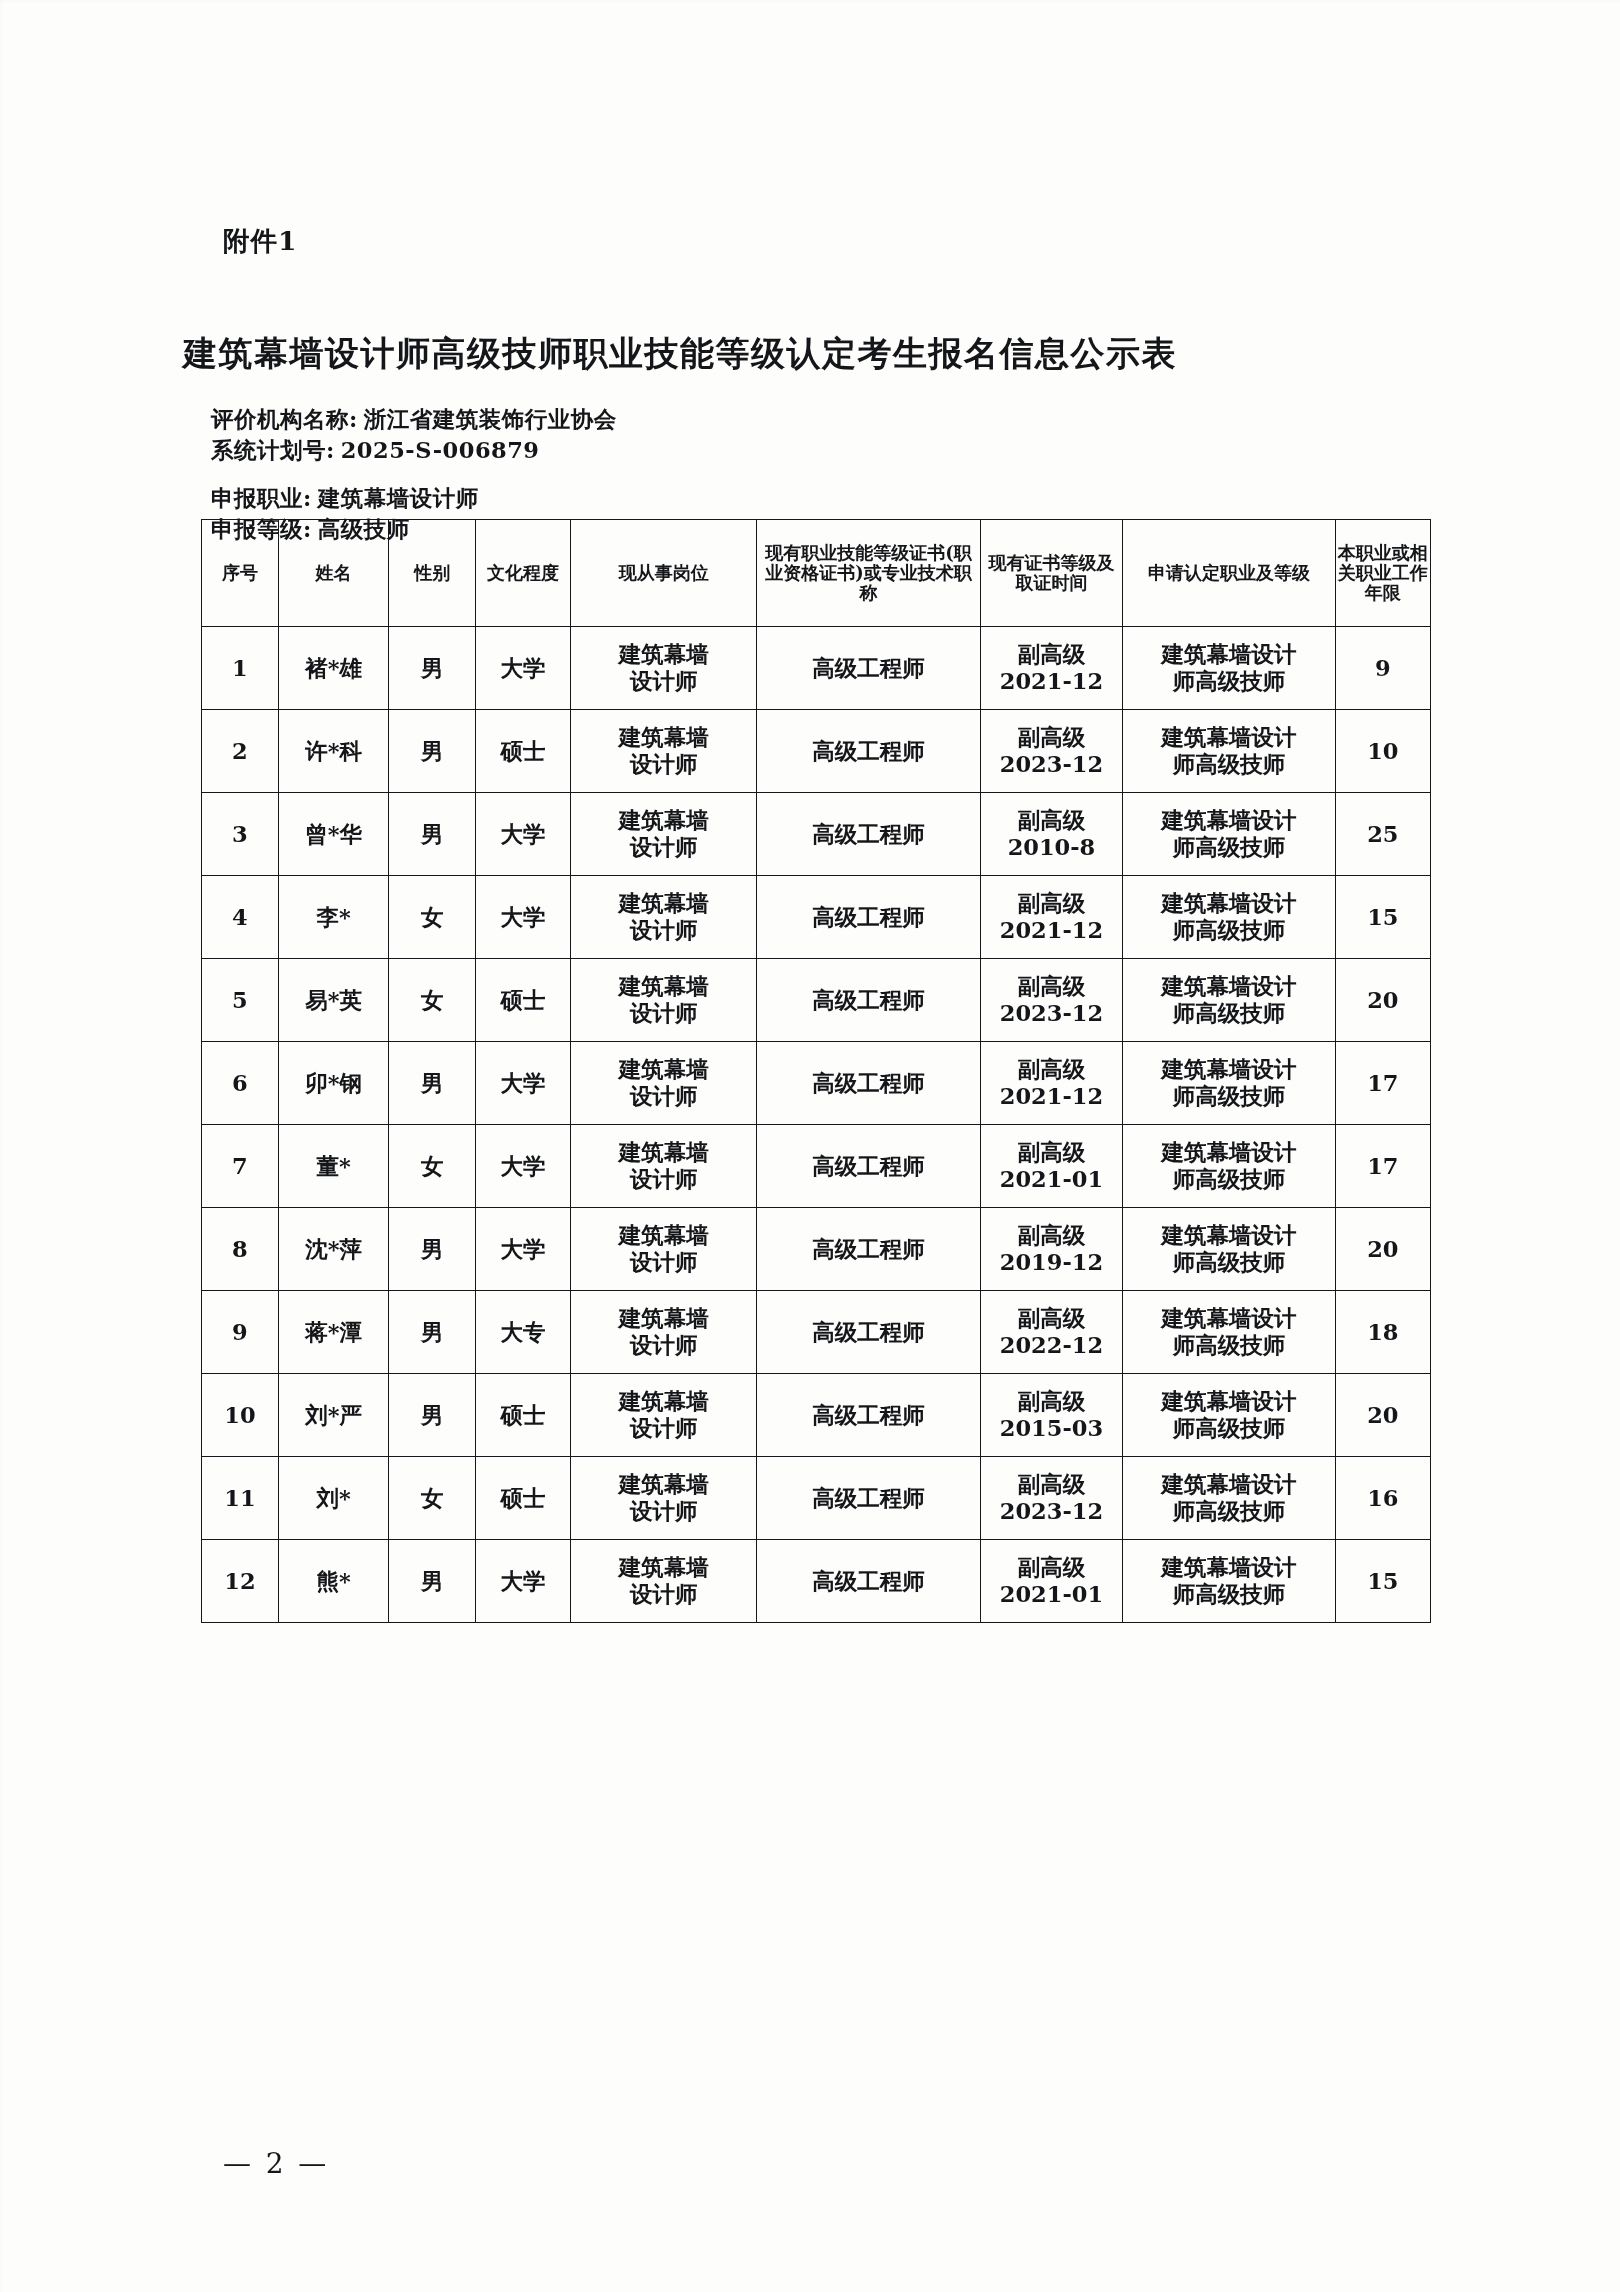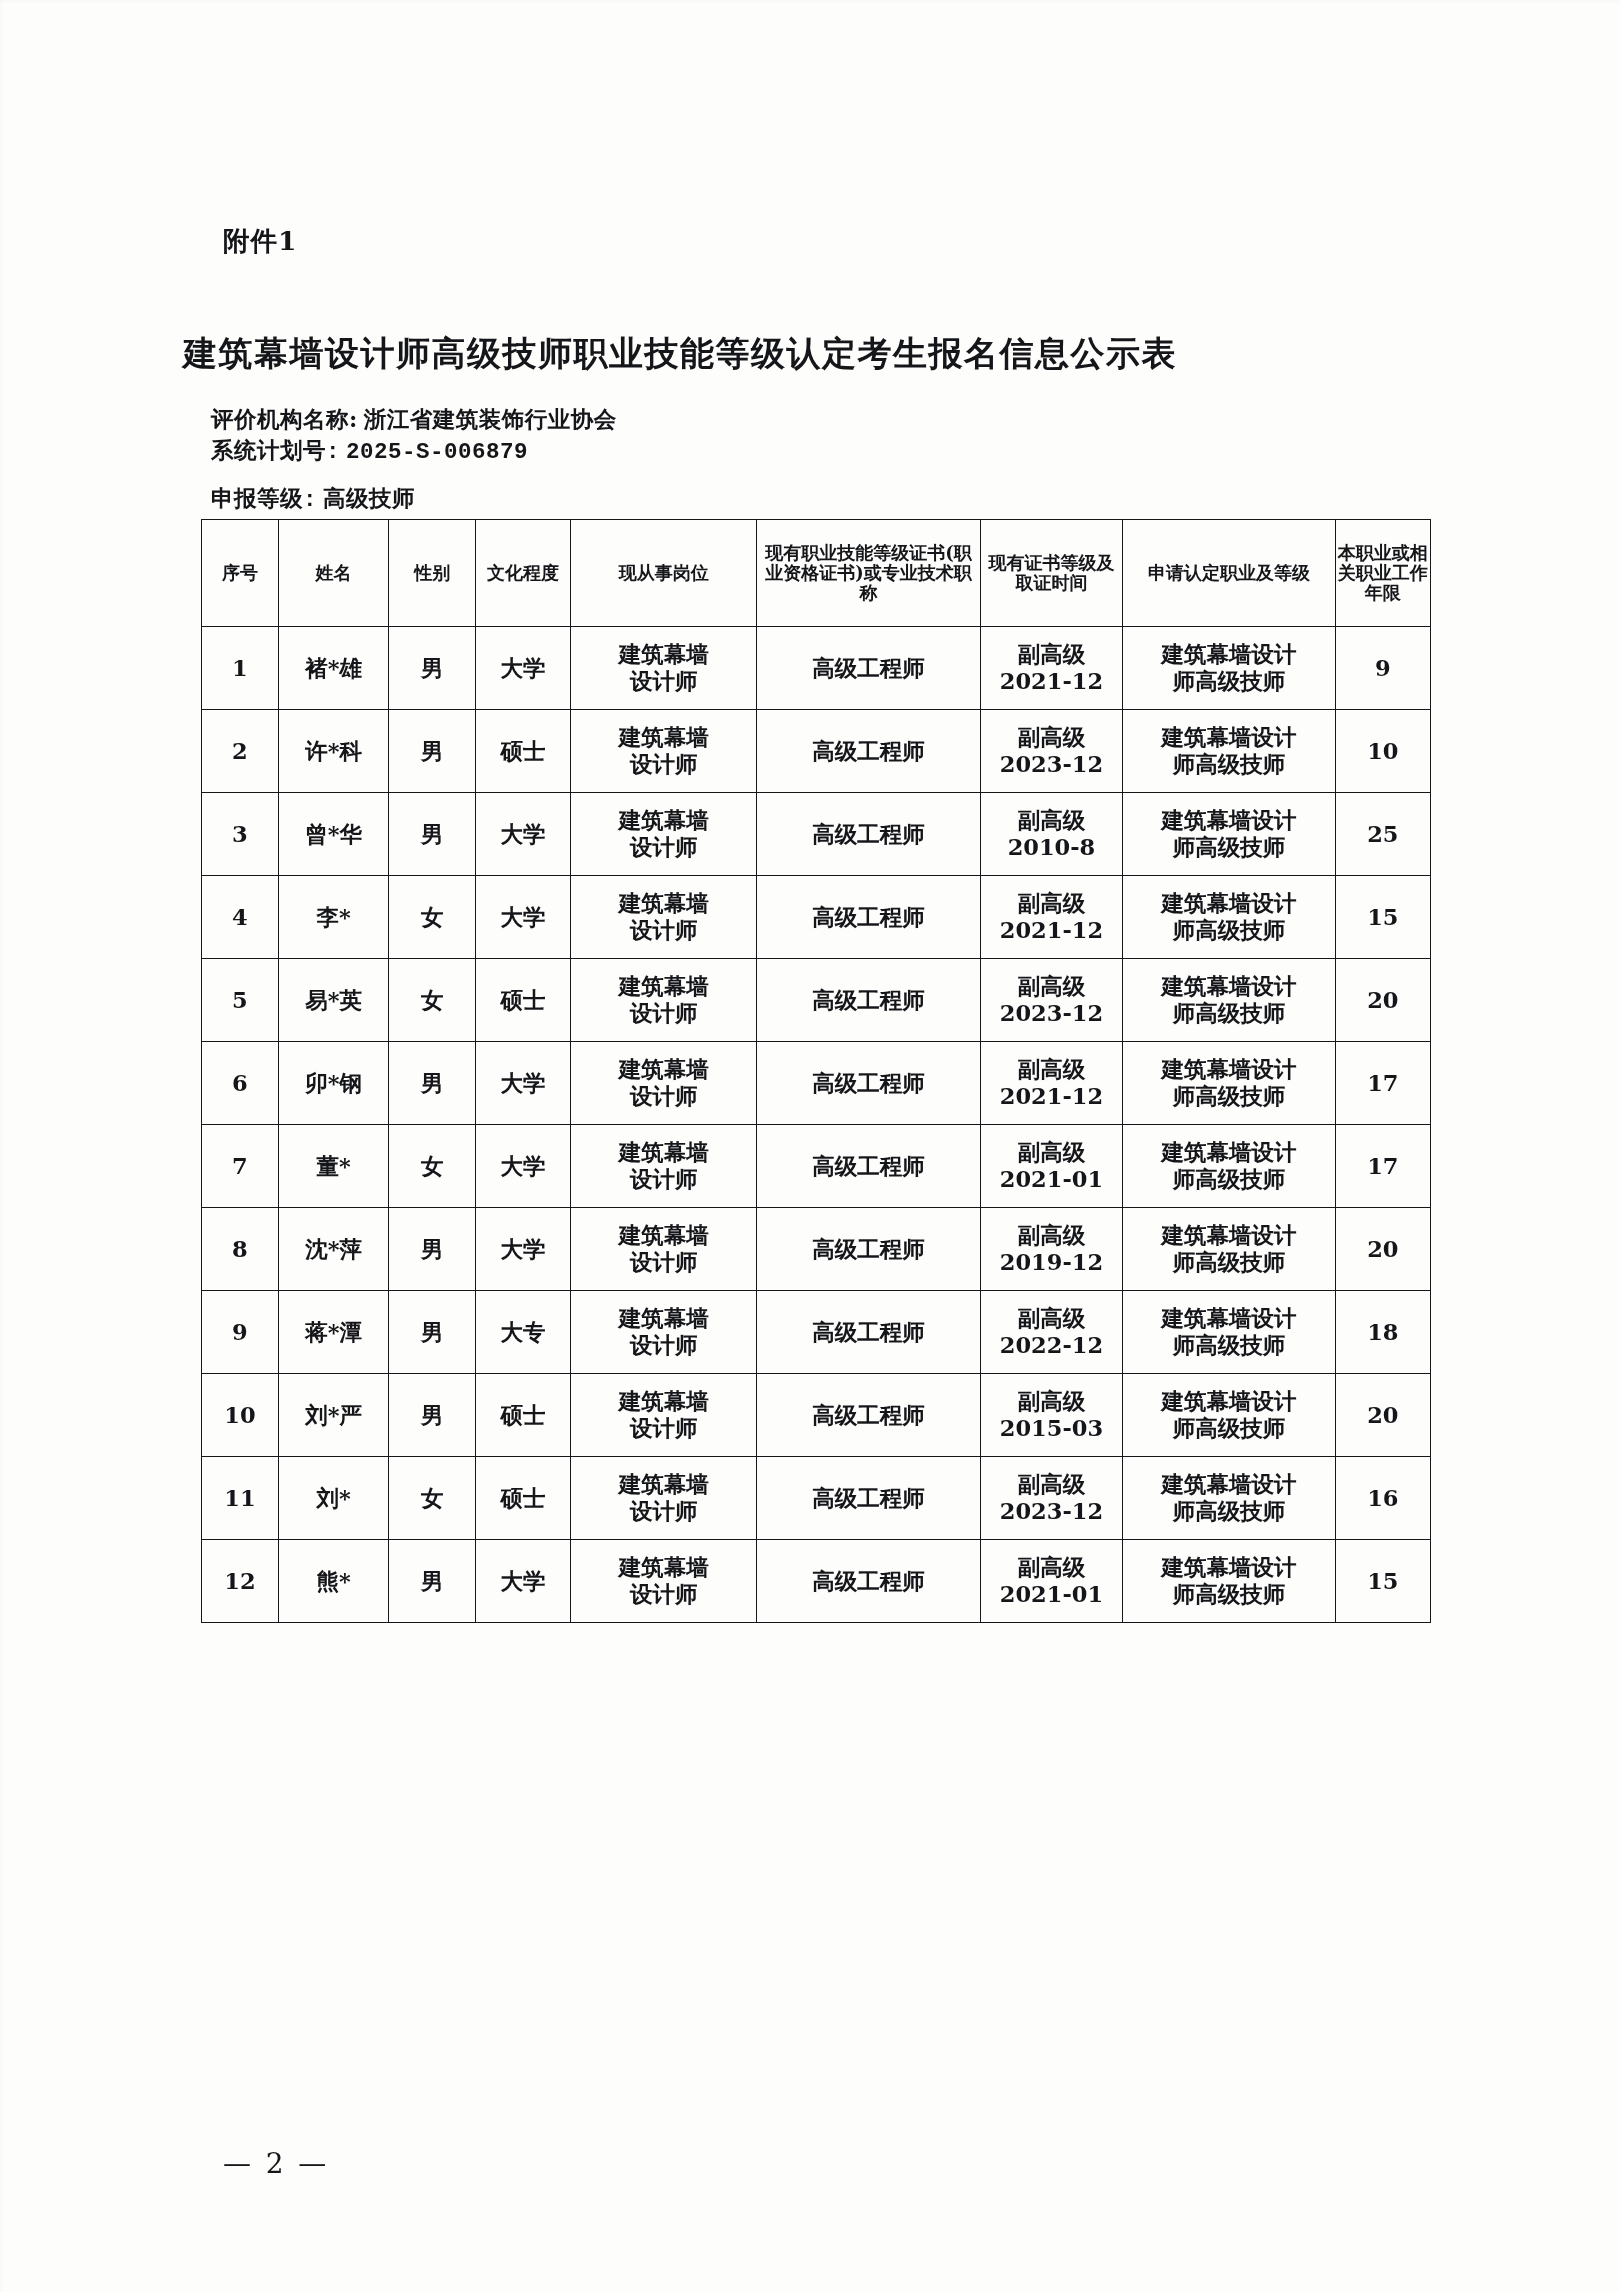--- a/index.html
+++ b/index.html
@@ -64,21 +64,20 @@
   .meta-row {
     display: flex;
     margin-bottom: 16.7px;
     flex-direction: column;
   }
   .meta-left {
     width: 627px;
   }
   .meta-right {
     flex: 1;
-    font-family: Liberation Mono, monospace;
   }
   .meta-label {
     display: inline;
   }
   .meta-value {
     display: inline;
     margin-left: 5.9px;
   }
   table.roster {
     position: absolute;
@@ -149,20 +148,23 @@
   <div class="meta">
     <div class="meta-row">
       <div class="meta-left">
         <span class="meta-label">评价机构名称:</span><span class="meta-value">浙江省建筑装饰行业协会</span>
       </div>
       <div class="meta-right">
         <span class="meta-label">系统计划号:</span><span class="meta-value">2025-S-006879</span>
       </div>
     </div>
     <div class="meta-row">
+      <div class="meta-left">
+        <span class="meta-label">申报职业:</span><span class="meta-value">建筑幕墙设计师</span>
+      </div>
       <div class="meta-right">
         <span class="meta-label">申报等级:</span><span class="meta-value">高级技师</span>
       </div>
     </div>
   </div>
 
   <table class="roster">
     <colgroup>
       <col class="c-seq">
         <col class="c-name">

